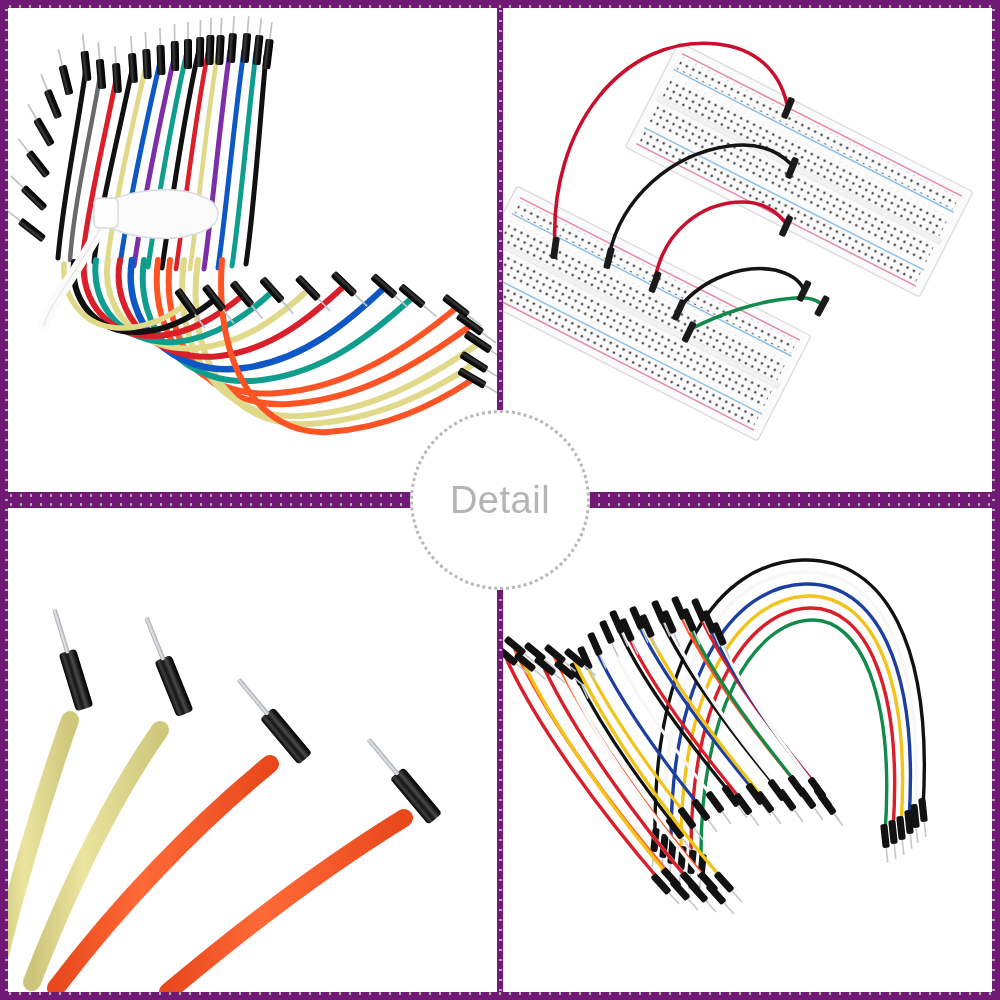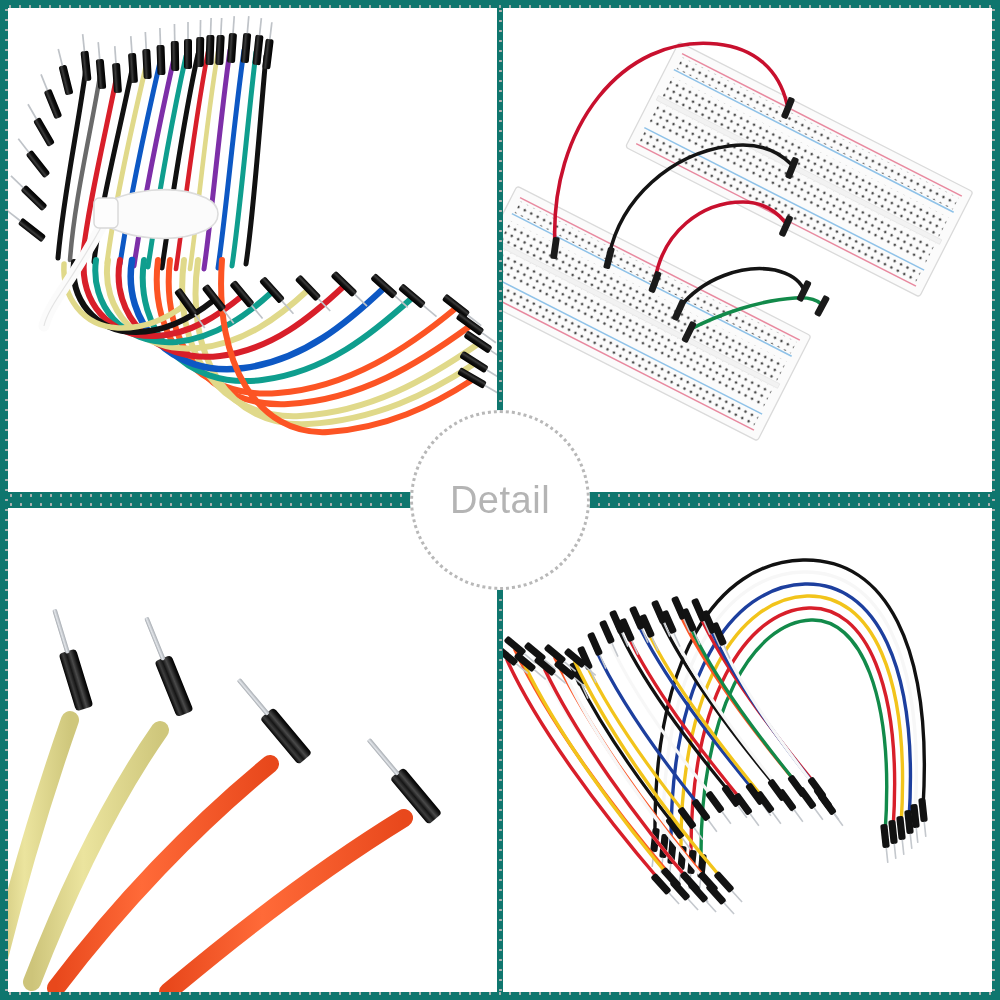--- a/index.html
+++ b/index.html
@@ -2,21 +2,21 @@
 <html><head>
 <meta charset="utf-8">
 <title>Detail Display</title>
 <style>
   html,body{margin:0;padding:0;background:#ffffff;}
   body{
     font-family:"Liberation Sans","DejaVu Sans",sans-serif;
     width:1000px;height:1000px;overflow:hidden;
   }
   #collage{
-    position:relative;width:1000px;height:1000px;background:#0f766e;
+    position:relative;width:1000px;height:1000px;background:#701a75;
     box-sizing:border-box;
   }
   
   .frame-edge{position:absolute;z-index:30;}
   .frame-top,.frame-bottom{
     left:5px;right:5px;height:3px;
     background-image:radial-gradient(circle,#b0b0b0 1.1px,transparent 1.3px);
     background-size:10px 3px;background-repeat:repeat-x;
   }
   .frame-top{top:5px;} .frame-bottom{bottom:5px;}

